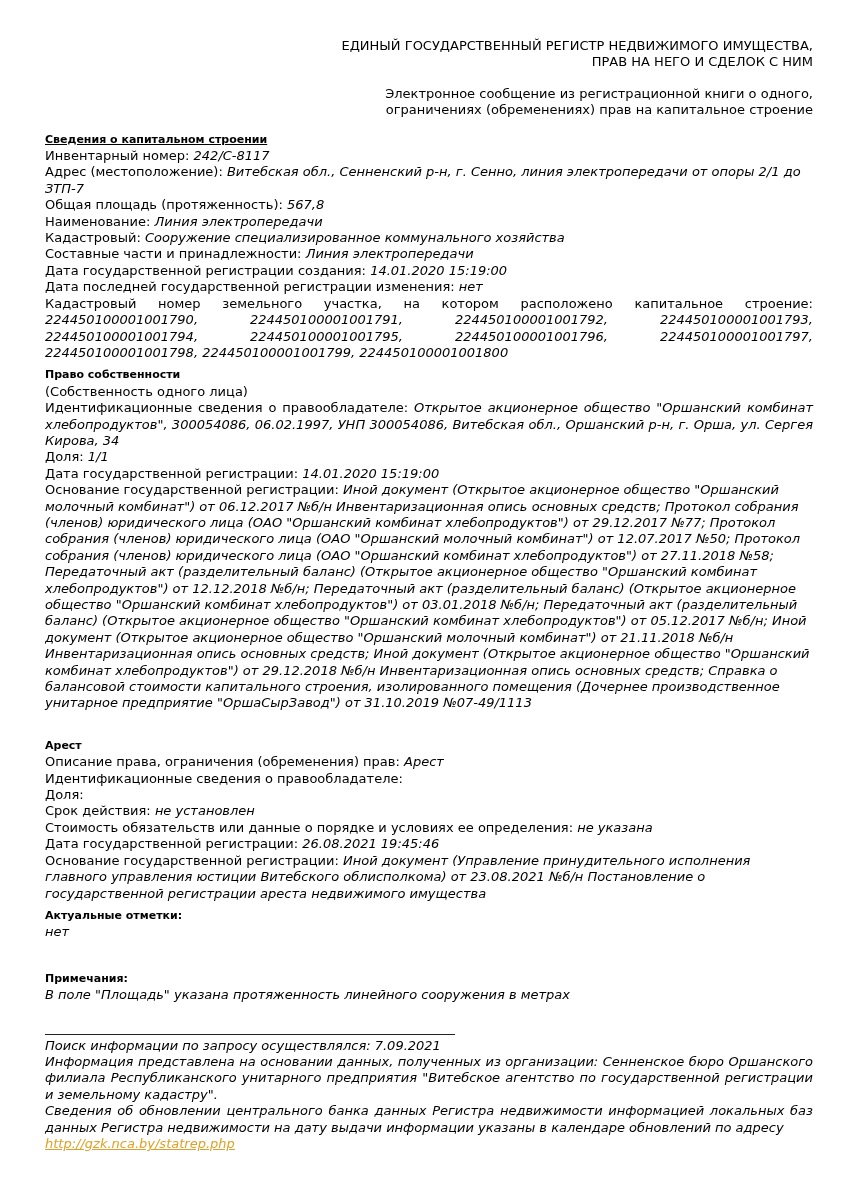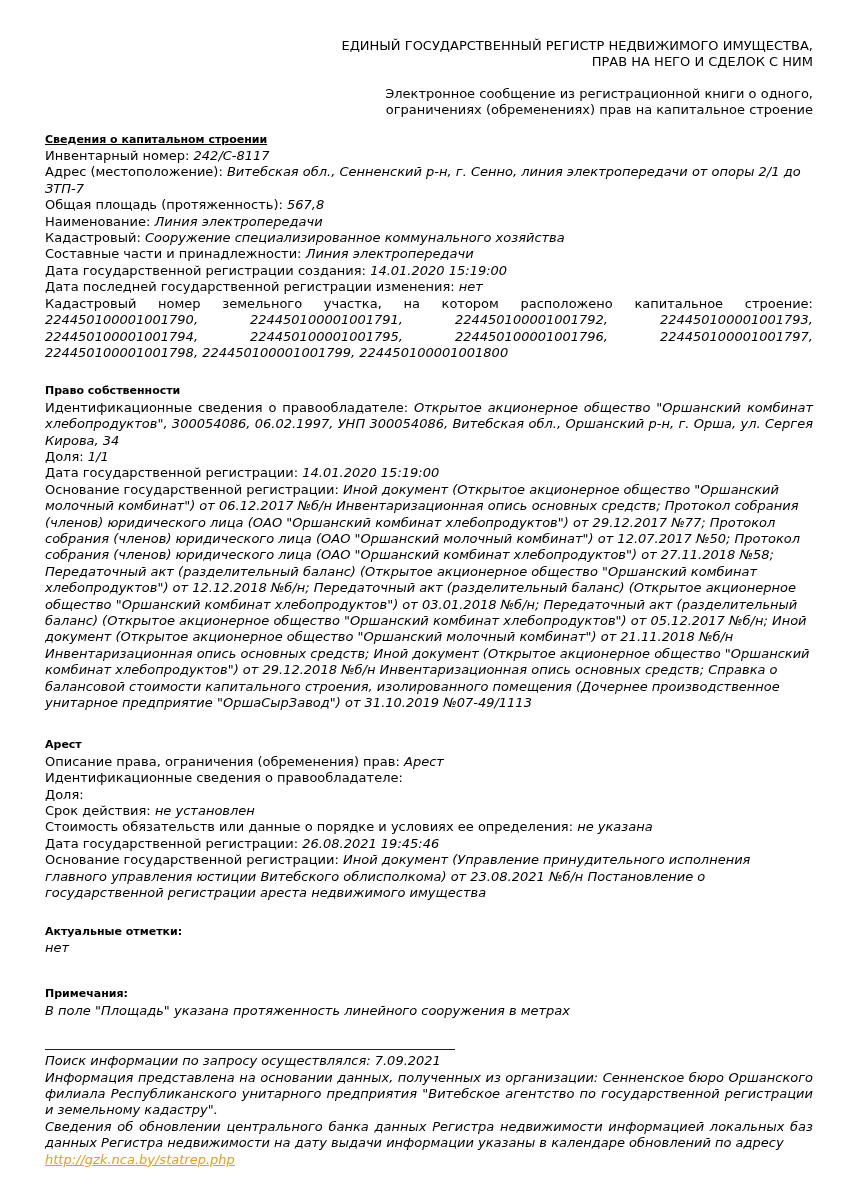--- a/index.html
+++ b/index.html
@@ -20,21 +20,21 @@
   h2.h {
     font-size: 11px;
     line-height: 16.4px;
     font-weight: bold;
     margin: 0;
     padding: 0;
   }
   .u { text-decoration: underline; }
   section { margin: 0; }
   .gap-sm { margin-top: 13px; }
-  .gap-md { margin-top: 22px; }
+  .gap-md { margin-top: 6px; }
   .gap-lg { margin-top: 26px; }
   .gap-xl { margin-top: 30px; }
   p.row { margin: 0; padding: 0; }
   .just { text-align: justify; }
   .val { font-style: italic; }
   .lbl { font-style: normal; }
   .sep {
     width: 410px;
     height: 0;
     border-top: 1px solid #222222;
@@ -70,20 +70,21 @@
     <p class="row"><span class="lbl">Наименование:</span> <span class="val">Линия электропередачи</span></p>
     <p class="row"><span class="lbl">Кадастровый:</span> <span class="val">Сооружение специализированное коммунального хозяйства</span></p>
     <p class="row"><span class="lbl">Составные части и принадлежности:</span> <span class="val">Линия электропередачи</span></p>
     <p class="row"><span class="lbl">Дата государственной регистрации создания:</span> <span class="val">14.01.2020 15:19:00</span></p>
     <p class="row"><span class="lbl">Дата последней государственной регистрации изменения:</span> <span class="val">нет</span></p>
     <p class="row just"><span class="lbl">Кадастровый номер земельного участка, на котором расположено капитальное строение:</span> <span class="val">224450100001001790, 224450100001001791, 224450100001001792, 224450100001001793, 224450100001001794, 224450100001001795, 224450100001001796, 224450100001001797, 224450100001001798, 224450100001001799, 224450100001001800</span></p>
   </section>
 
   <section class="gap-md">
     <h2 class="h">Право собственности</h2>
+    <p class="row">(Собственность одного лица)</p>
     <p class="row just"><span class="lbl">Идентификационные сведения о правообладателе:</span> <span class="val">Открытое акционерное общество "Оршанский комбинат хлебопродуктов", 300054086, 06.02.1997, УНП 300054086, Витебская обл., Оршанский р-н, г. Орша, ул. Сергея Кирова, 34</span></p>
     <p class="row"><span class="lbl">Доля:</span> <span class="val">1/1</span></p>
     <p class="row"><span class="lbl">Дата государственной регистрации:</span> <span class="val">14.01.2020 15:19:00</span></p>
     <p class="row"><span class="lbl">Основание государственной регистрации:</span> <span class="val">Иной документ (Открытое акционерное общество "Оршанский молочный комбинат") от 06.12.2017 №б/н Инвентаризационная опись основных средств; Протокол собрания (членов) юридического лица (ОАО "Оршанский комбинат хлебопродуктов") от 29.12.2017 №77; Протокол собрания (членов) юридического лица (ОАО "Оршанский молочный комбинат") от 12.07.2017 №50; Протокол собрания (членов) юридического лица (ОАО "Оршанский комбинат хлебопродуктов") от 27.11.2018 №58; Передаточный акт (разделительный баланс) (Открытое акционерное общество "Оршанский комбинат хлебопродуктов") от 12.12.2018 №б/н; Передаточный акт (разделительный баланс) (Открытое акционерное общество "Оршанский комбинат хлебопродуктов") от 03.01.2018 №б/н; Передаточный акт (разделительный баланс) (Открытое акционерное общество "Оршанский комбинат хлебопродуктов") от 05.12.2017 №б/н; Иной документ (Открытое акционерное общество "Оршанский молочный комбинат") от 21.11.2018 №б/н Инвентаризационная опись основных средств; Иной документ (Открытое акционерное общество "Оршанский комбинат хлебопродуктов") от 29.12.2018 №б/н Инвентаризационная опись основных средств; Справка о балансовой стоимости капитального строения, изолированного помещения (Дочернее производственное унитарное предприятие "ОршаСырЗавод") от 31.10.2019 №07-49/1113</span></p>
   </section>
 
   <section class="gap-lg">
     <h2 class="h">Арест</h2>
     <p class="row"><span class="lbl">Описание права, ограничения (обременения) прав:</span> <span class="val">Арест</span></p>
     <p class="row"><span class="lbl">Идентификационные сведения о правообладателе:</span> <span class="val"></span></p>

